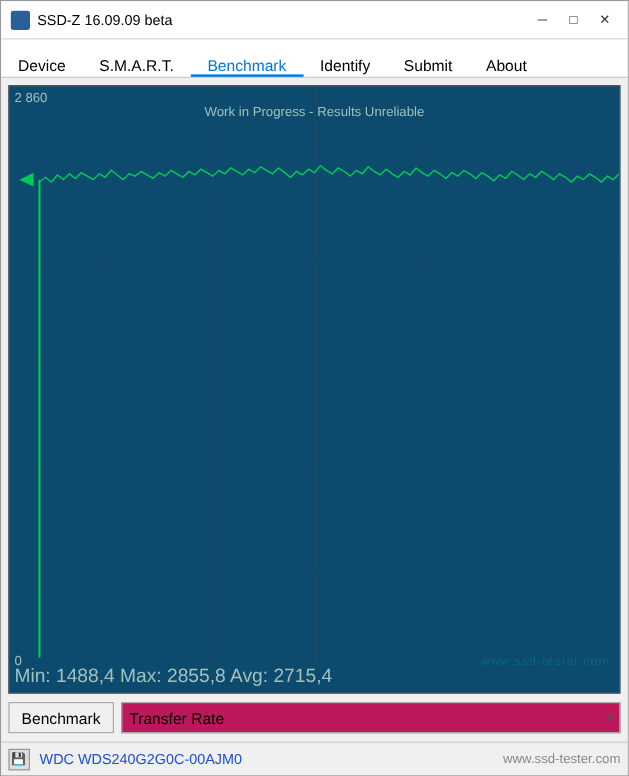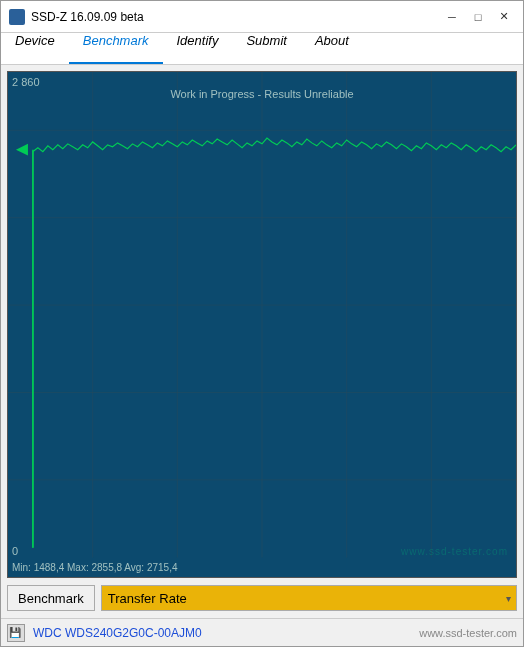--- a/index.html
+++ b/index.html
@@ -61,26 +61,25 @@
       height: 32px;
       background: #fff;
       display: flex;
       align-items: stretch;
       border-bottom: 1px solid #ccc;
       flex-shrink: 0;
     }
     .menu-item {
       padding: 0 14px;
       display: flex;
-      align-items: flex-start;
+      align-items: flex-end;
       cursor: pointer;
       font-size: 13px;
       color: #000;
       border-bottom: 2px solid transparent;
-      font-style: italic;
     }
     .menu-item.active {
       border-bottom: 2px solid #0078d7;
       color: #0078d7;
     }
     .content-area {
       flex: 1;
       background: #f0f0f0;
       display: flex;
       flex-direction: column;
@@ -120,21 +119,21 @@
       color: #a0c0c0;
       font-size: 11px;
       z-index: 2;
     }
     .chart-label-bottom {
       position: absolute;
       bottom: 4px;
       left: 4px;
       right: 4px;
       color: #a0c0c0;
-      font-size: 10px;
+      font-size: 16px;
       z-index: 2;
     }
     .chart-svg {
       position: absolute;
       top: 0;
       left: 0;
       width: 100%;
       height: 100%;
     }
     .bottom-controls {
@@ -154,21 +153,21 @@
       white-space: nowrap;
     }
     .dropdown-wrapper {
       flex: 1;
       position: relative;
     }
     .dropdown-wrapper select {
       width: 100%;
       height: 26px;
       border: 1px solid #aaa;
-      background: #eab308;
+      background: #be185d;
       font-size: 13px;
       padding: 0 6px;
       appearance: none;
       -webkit-appearance: none;
       cursor: pointer;
     }
     .dropdown-arrow {
       position: absolute;
       right: 6px;
       top: 50%;
@@ -229,20 +228,23 @@
     <div class="window-controls">
       <button class="win-btn">─</button>
       <button class="win-btn">□</button>
       <button class="win-btn close">✕</button>
     </div>
   </div>
 
   <div class="menu-bar">
     <div class="menu-item">
       <span>Device</span>
+    </div>
+    <div class="menu-item">
+      <span>S.M.A.R.T.</span>
     </div>
     <div class="menu-item active">
       <span>Benchmark</span>
     </div>
     <div class="menu-item">
       <span>Identify</span>
     </div>
     <div class="menu-item">
       <span>Submit</span>
     </div>

